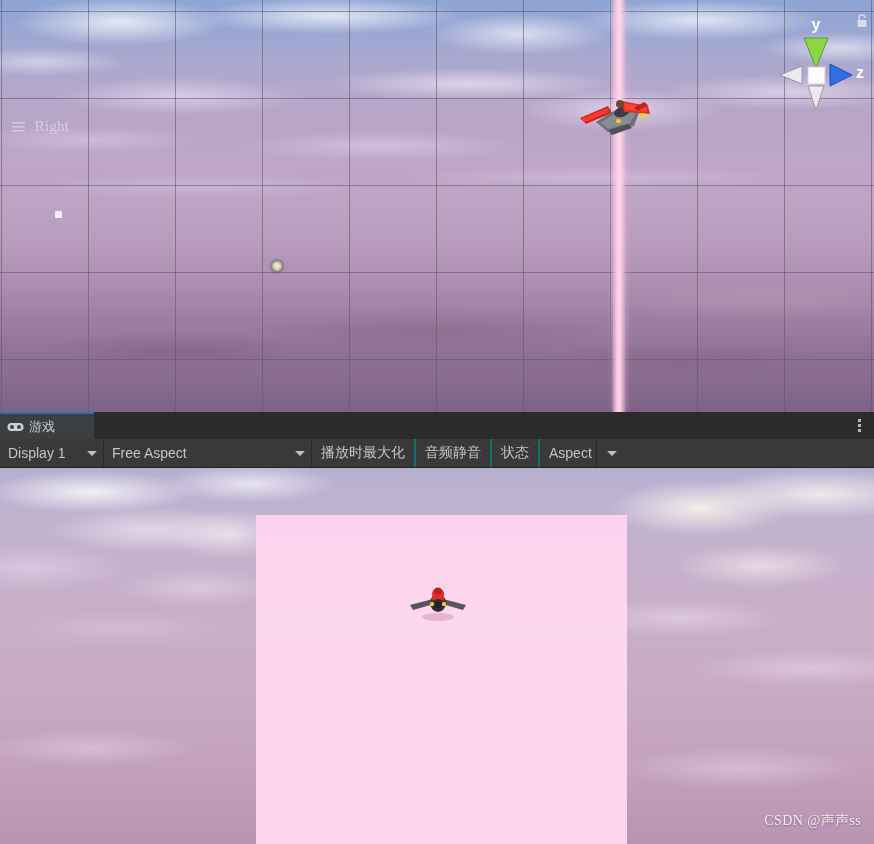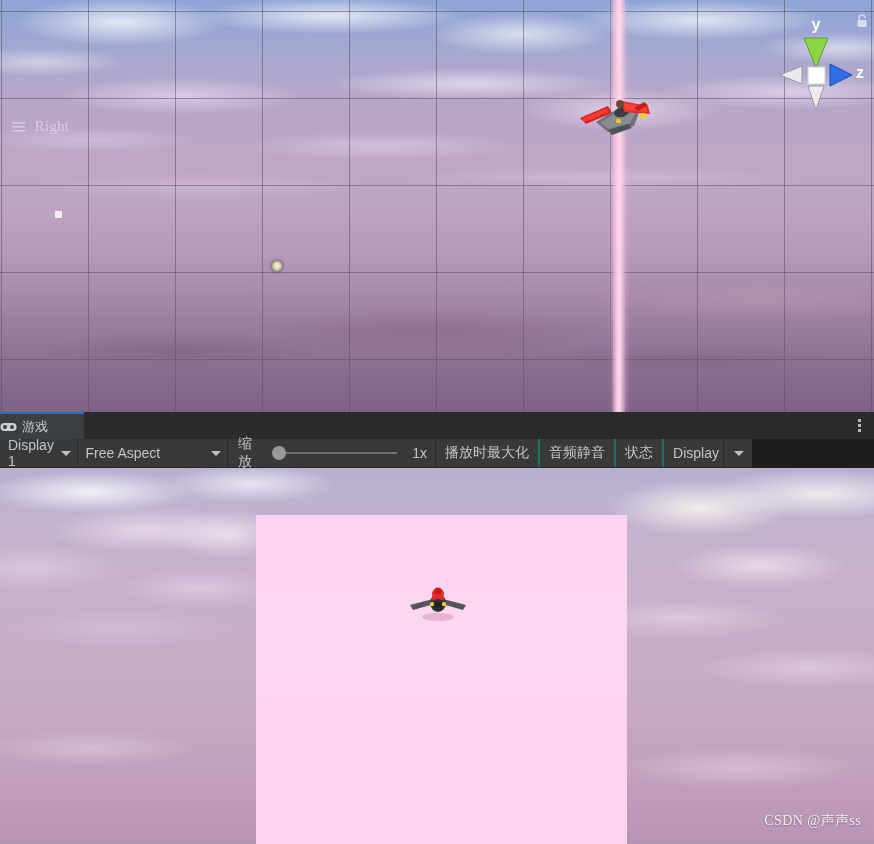--- a/index.html
+++ b/index.html
@@ -93,35 +93,35 @@
   #gizmo-view-label {
     position:absolute; left:0; top:118px; width:104px; text-align:center;
     color:rgba(255,255,255,.45); font-size:15px; letter-spacing:.2px;font-family:Liberation Serif, serif;
   }
   #gizmo-persp-icon { position:absolute; left:12px; top:122px; width:13px; height:10px; }
 
   
   #tab-strip { position:absolute; left:0; top:412px; width:874px; height:27px;
     background:#2b2b2b; }
   #tab-game {
-    position:absolute; left:0; top:0; width:84px; height:27px;
+    position:absolute; left:0; top:0; width:94px; height:27px;
     background:#3c3f41; border-top:2px solid #2c6fb8;
-    display:flex; align-items:center; gap:5px; 
+    display:flex; align-items:center; gap:5px; padding-left:7px;
     color:#c9c9c9; font-size:13px; cursor:pointer;
   }
   #gamepad-icon { width:17px; height:10px; flex:0 0 auto; }
   #panel-menu-button {
     position:absolute; right:4px; top:2px; width:22px; height:22px;
     display:flex; flex-direction:column; align-items:center; justify-content:center; gap:2px;
     cursor:pointer;
   }
   #panel-menu-button i { display:block; width:3px; height:3px; background:#b6b6b6; }
 
   
-  #game-toolbar { position:absolute; left:0; top:439px; width:752px; height:29px;
+  #game-toolbar { position:absolute; left:0; top:439px; width:874px; height:29px;
     background:#393939; display:flex; align-items:stretch;
     border-bottom:1px solid #232323; }
 
   .tb-dd {
     display:flex; align-items:center; justify-content:space-between;
     color:#c4c4c4; font-size:14px; background:#393939;
     border-right:1px solid #2a2a2a; padding:0 6px 0 8px; cursor:pointer;
   }
   #dd-display { width:104px; }
   #dd-aspect { width:208px; }
@@ -282,33 +282,25 @@
     <div class="tb-dd" id="dd-display">
       <span>Display 1</span>
       <span class="caret"></span>
     </div>
 
     <div class="tb-dd" id="dd-aspect">
       <span>Free Aspect</span>
       <span class="caret"></span>
     </div>
 
-    <div id="zoom-group">
-      <span id="zoom-label">缩放</span>
-      <div id="zoom-slider">
-        <div id="zoom-track"></div>
-        <div id="zoom-thumb"></div>
-      </div>
-      <span id="zoom-value">1x</span>
-    </div>
 
     <div class="tb-btn">播放时最大化</div>
     <div class="tb-btn">音频静音</div>
     <div class="tb-btn">状态</div>
-    <div class="tb-btn" id="btn-gizmos">Display</div>
+    <div class="tb-btn" id="btn-gizmos">Aspect</div>
     <div id="gizmos-caret-box">
       <span class="caret"></span>
     </div>
   </div>
 
   <div id="game-view">
     <div class="gv-sky"></div>
     <div id="gv-clouds"></div>
     <div id="gv-pink-plane"></div>
   </div>

